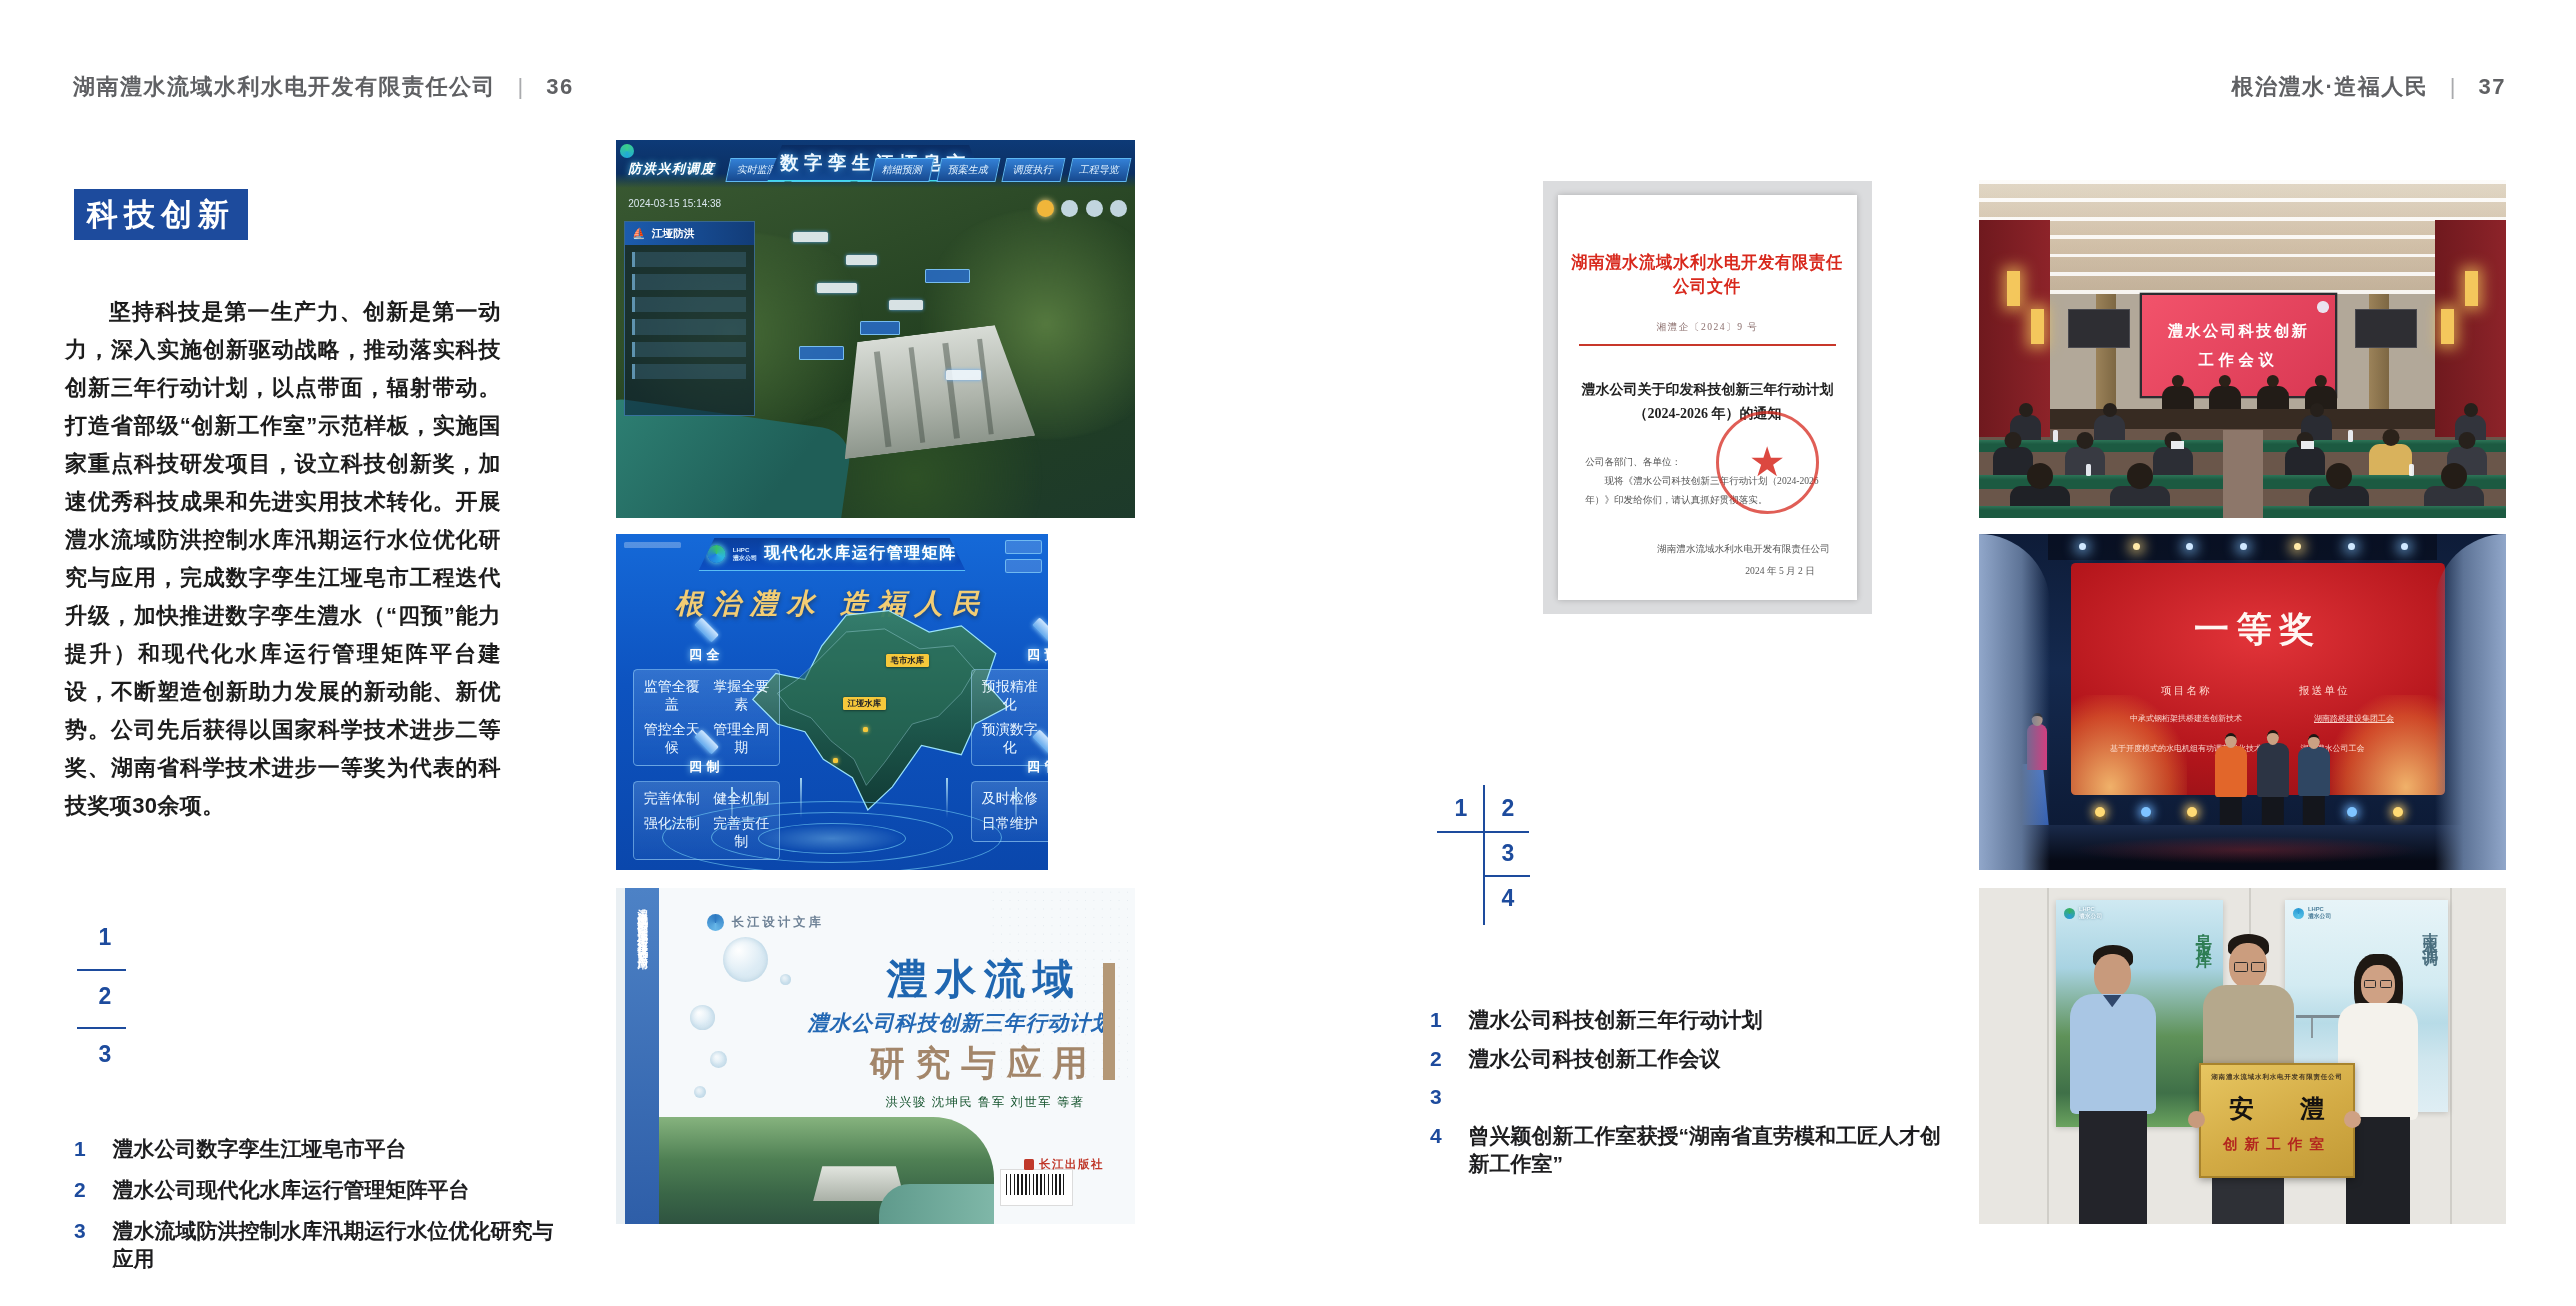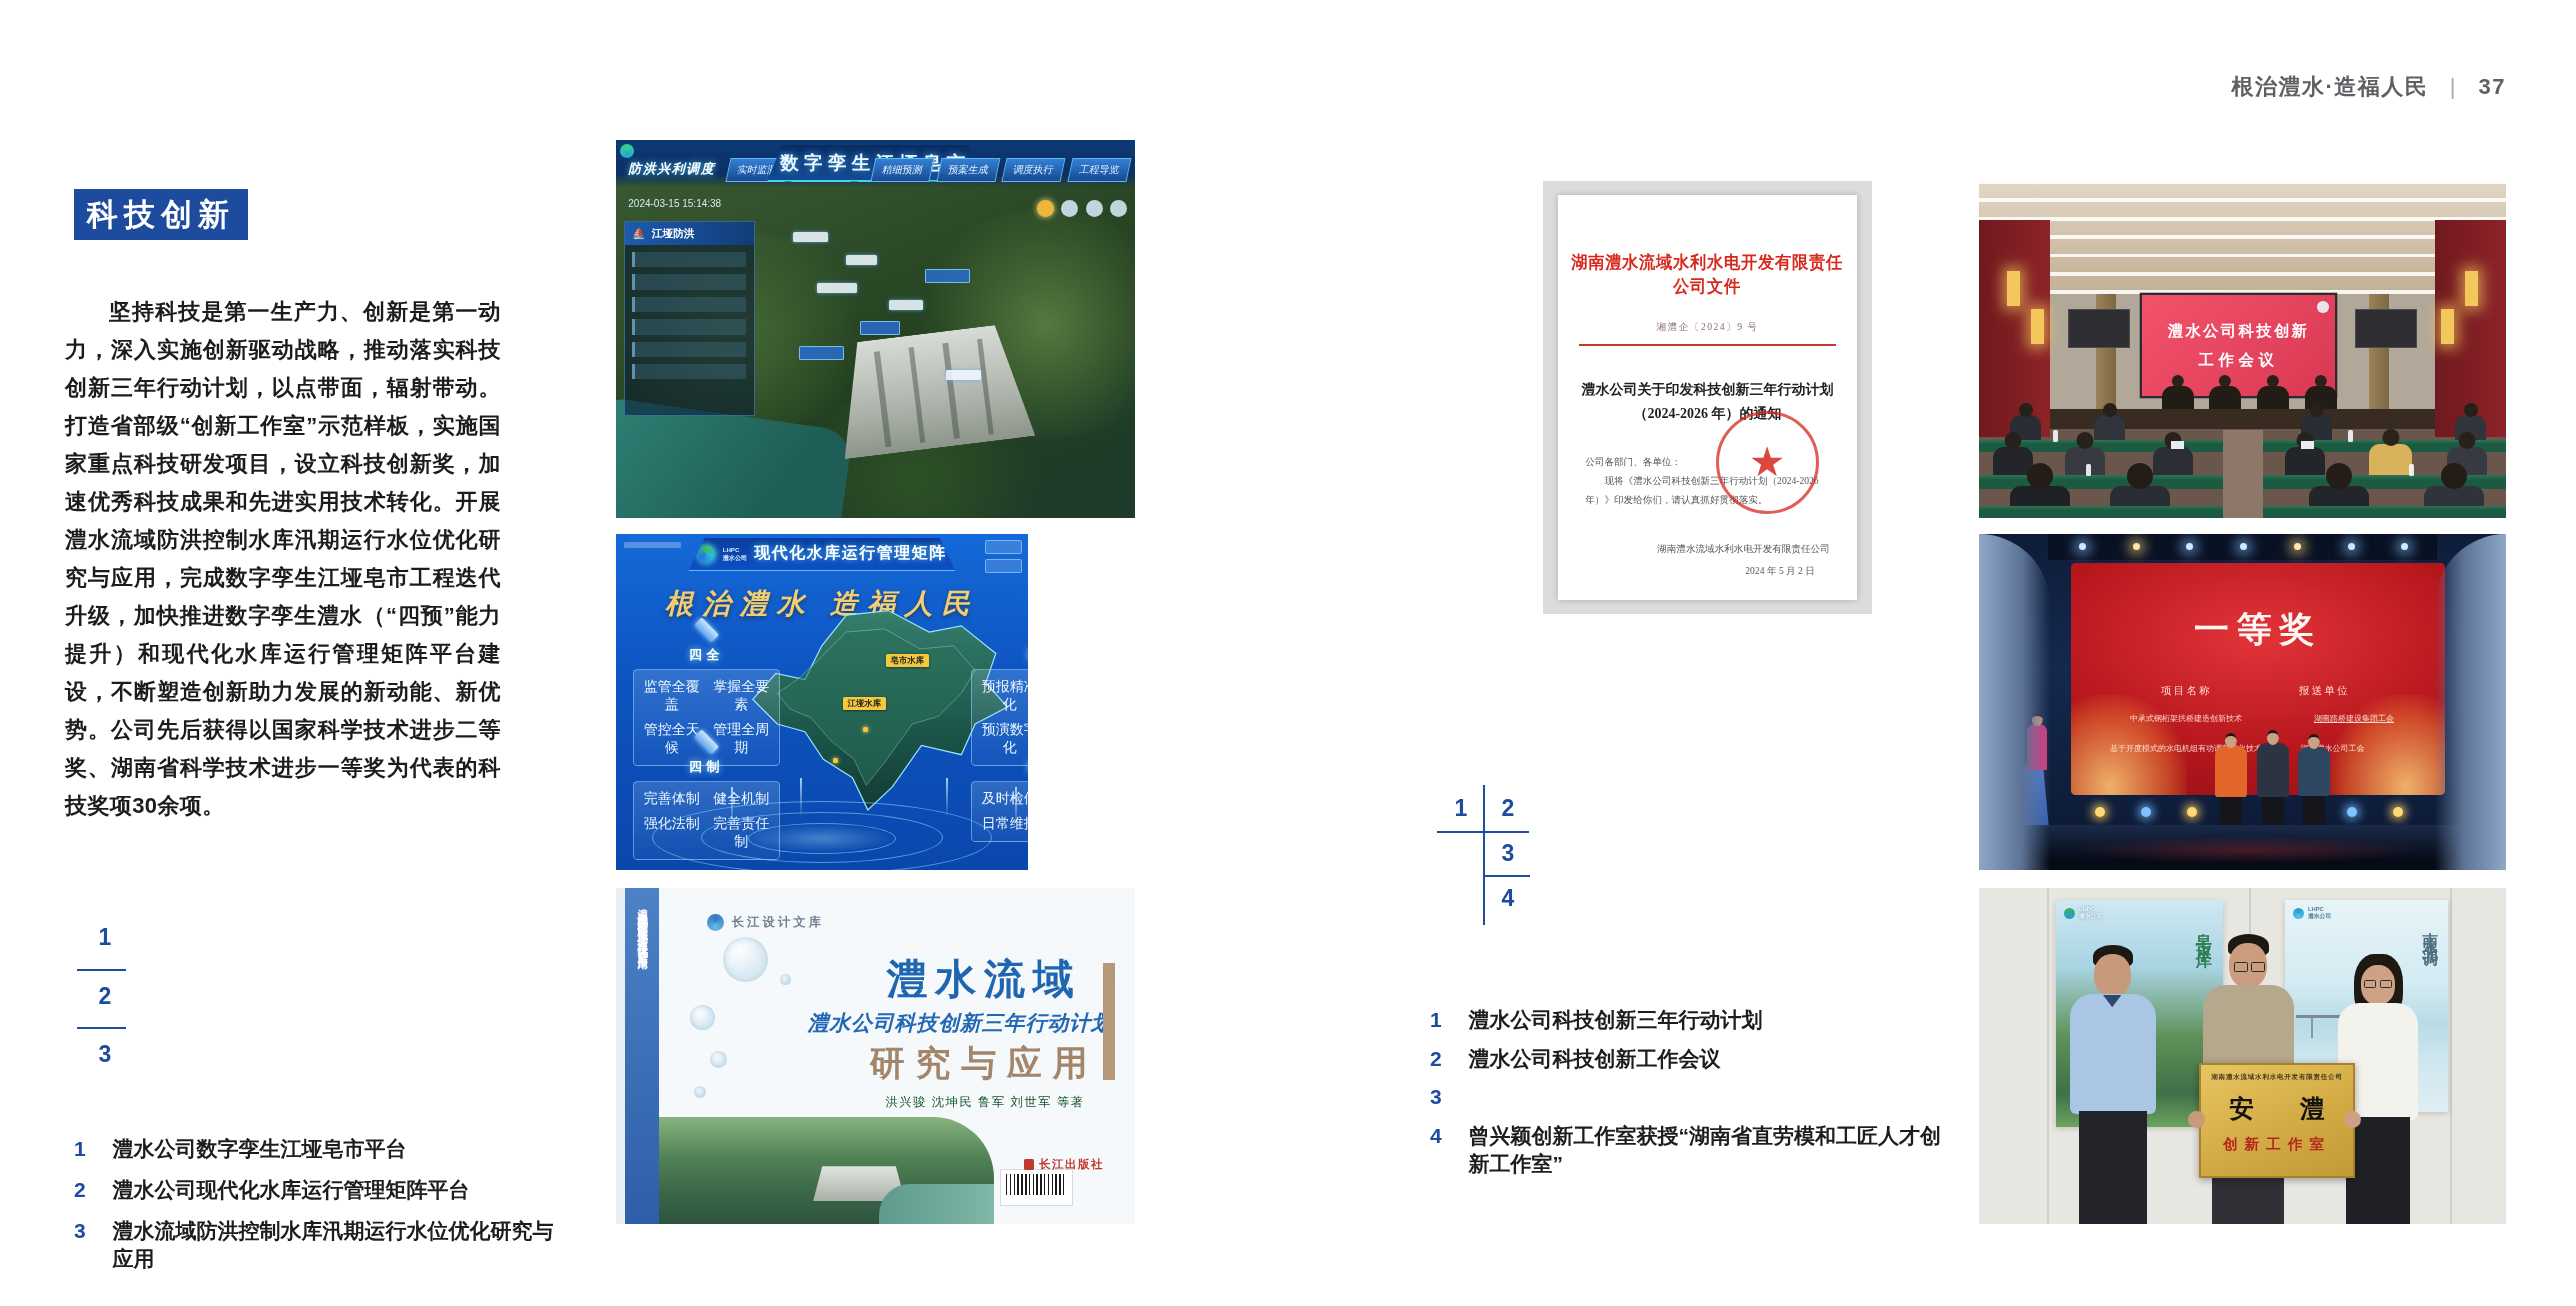--- a/index.html
+++ b/index.html
@@ -197,20 +197,23 @@
   .pl-org{margin-top:7.7px;text-align:center;font-size:6.5px;color:#463823;letter-spacing:0.8px;font-weight:bold;}
   .pl-name{margin-top:10.7px;text-align:center;font-size:24.6px;font-weight:bold;color:#151210;letter-spacing:20px;
     text-indent:20px;font-family:"Liberation Serif","DejaVu Serif",serif;}
   .pl-sub{margin-top:9.2px;text-align:center;font-size:14.6px;font-weight:bold;color:#b3261e;letter-spacing:7px;}
 </style>
 </head>
 <body>
 
 <div class="spread">
 
+  <div class="hdr" style="left:73px;">
+    <span>湖南澧水流域水利水电开发有限责任公司</span><span class="bar">|</span><span>36</span>
+  </div>
   <div class="hdr" style="right:70px;">
     <span>根治澧水·造福人民</span><span class="bar">|</span><span>37</span>
   </div>
 
   <div class="ab badge">科技创新</div>
   <div class="ab para">坚持科技是第一生产力、创新是第一动力，深入实施创新驱动战略，推动落实科技创新三年行动计划，以点带面，辐射带动。打造省部级“创新工作室”示范样板，实施国家重点科技研发项目，设立科技创新奖，加速优秀科技成果和先进实用技术转化。开展澧水流域防洪控制水库汛期运行水位优化研究与应用，完成数字孪生江垭皂市工程迭代升级，加快推进数字孪生澧水（“四预”能力提升）和现代化水库运行管理矩阵平台建设，不断塑造创新助力发展的新动能、新优势。公司先后获得以国家科学技术进步二等奖、湖南省科学技术进步一等奖为代表的科技奖项30余项。</div>
 
   <div class="fnum" style="left:91px;top:924px;">1</div>
   <div class="fline" style="left:77px;top:969px;width:49px;"></div>
   <div class="fnum" style="left:91px;top:983px;">2</div>
@@ -278,21 +281,21 @@
         </div>
       <div class="prow"></div>
       <div class="prow"></div>
       <div class="prow"></div>
       <div class="prow"></div>
       <div class="prow"></div>
       <div class="prow"></div>
     </div>
   </div>
 
-  <div class="fig" id="mx" style="left:616px;top:534px;width:412px;height:336px;">
+  <div class="fig" id="mx" style="left:616px;top:534px;width:412px;height:336px;padding-left:20px;">
     <div class="ab" style="left:7.7px;top:7.7px;width:57px;height:6.1px;background:rgba(255,255,255,.28);border-radius:1.5px;"></div>
     <div class="ab" style="right:6.1px;top:6.1px;width:35px;height:12.3px;background:rgba(255,255,255,.16);border:0.8px solid rgba(150,225,255,.6);border-radius:2.3px;"></div>
     <div class="ab" style="right:6.1px;top:24.6px;width:35px;height:12.3px;background:rgba(255,255,255,.16);border:0.8px solid rgba(150,225,255,.6);border-radius:2.3px;"></div>
     <div class="mx-hd">
       <div class="mx-logo"></div>
       <div class="mx-lt">
         <span>LHPC</span>
         <span>澧水公司</span>
       </div>
       <div class="mx-title">现代化水库运行管理矩阵</div>

